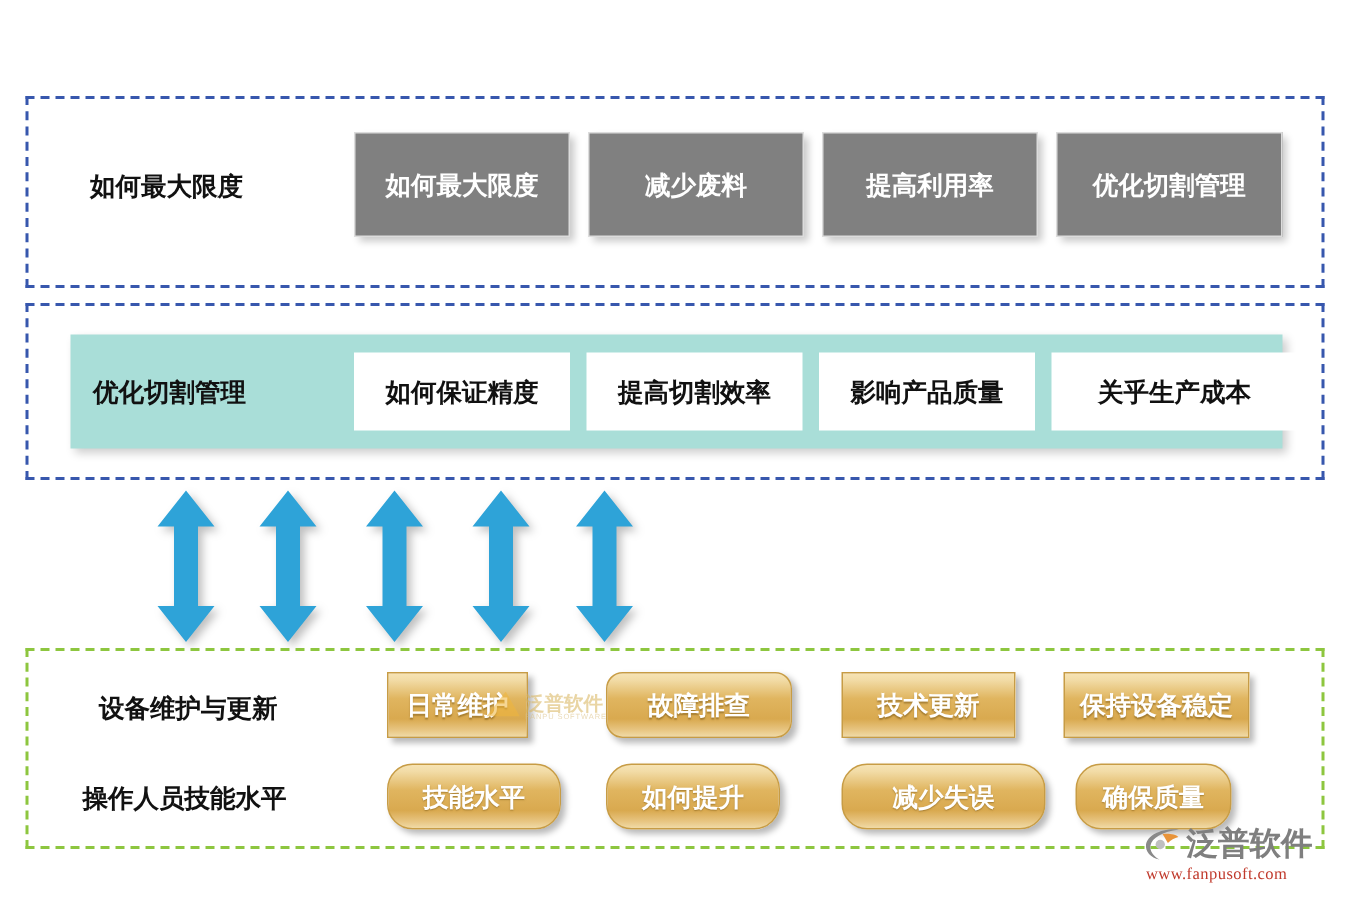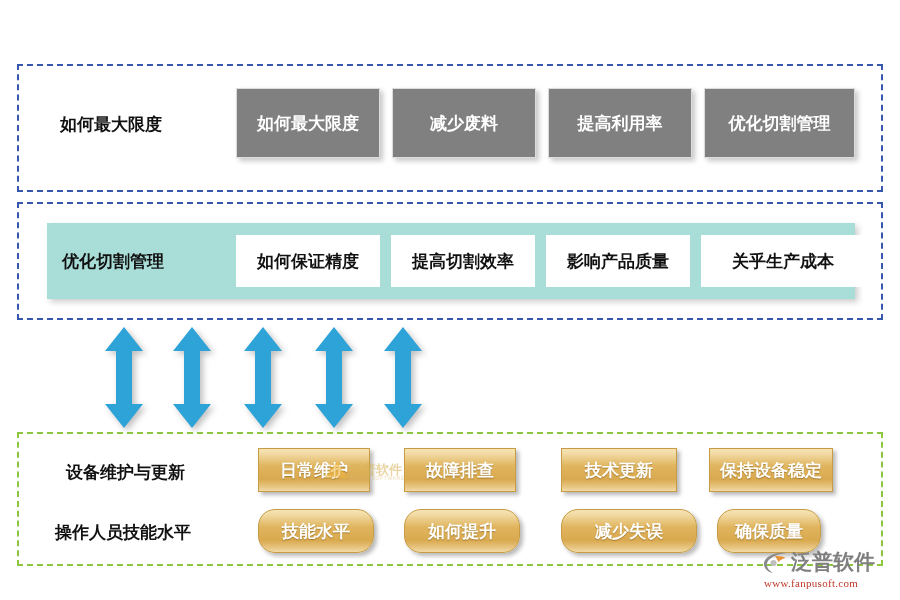--- a/index.html
+++ b/index.html
@@ -173,22 +173,22 @@
   <div class="arrow" style="left:382px;">
     <svg viewBox="0 0 42 105">
         <path d="M21 2 L40 26 L29 26 L29 79 L40 79 L21 103 L2 79 L13 79 L13 26 L2 26 Z" fill="#2ea3d8"></path>
       </svg>
   </div>
 
   <div class="panel panel-green" id="panel-bottom"></div>
 
   <div class="row-label" id="maint-label">设备维护与更新</div>
 
-  <div class="chip-gold gold-row-1" style="left:258px; width:112px;">日常维护</div>
-  <div class="chip-gold gold-row-1" style="left:404px; width:112px;">故障排查</div>
+  <div class="chip-gold gold-row-1" style="left:258px; width:94px;">日常维护</div>
+  <div class="chip-gold gold-row-1" style="left:404px; width:124px;border-radius:11px;">故障排查</div>
   <div class="chip-gold gold-row-1" style="left:561px; width:116px;">技术更新</div>
   <div class="chip-gold gold-row-1" style="left:709px; width:124px;">保持设备稳定</div>
 
   <div class="row-label" id="skill-label">操作人员技能水平</div>
 
   <div class="chip-gold gold-row-2" style="left:258px; width:116px;">技能水平</div>
   <div class="chip-gold gold-row-2" style="left:404px; width:116px;">如何提升</div>
   <div class="chip-gold gold-row-2" style="left:561px; width:136px;">减少失误</div>
   <div class="chip-gold gold-row-2" style="left:717px; width:104px;">确保质量</div>
 

